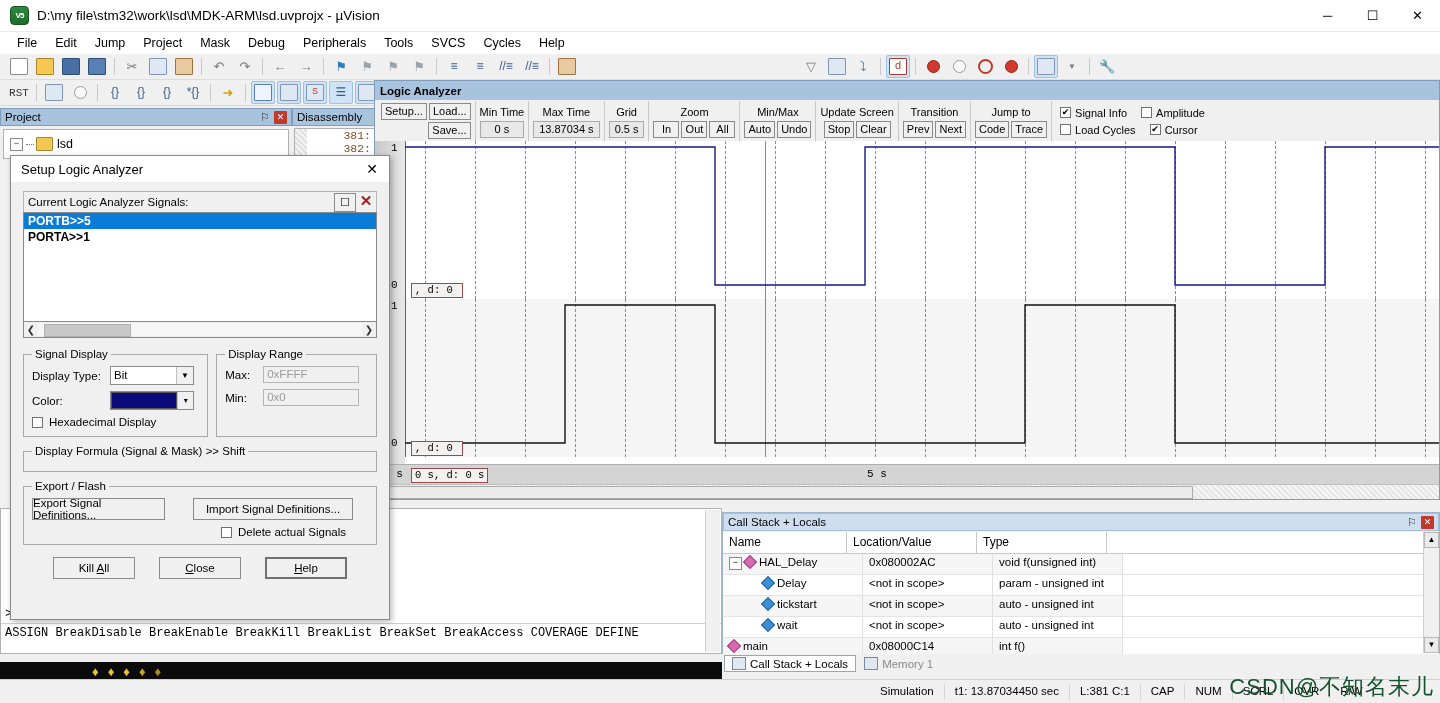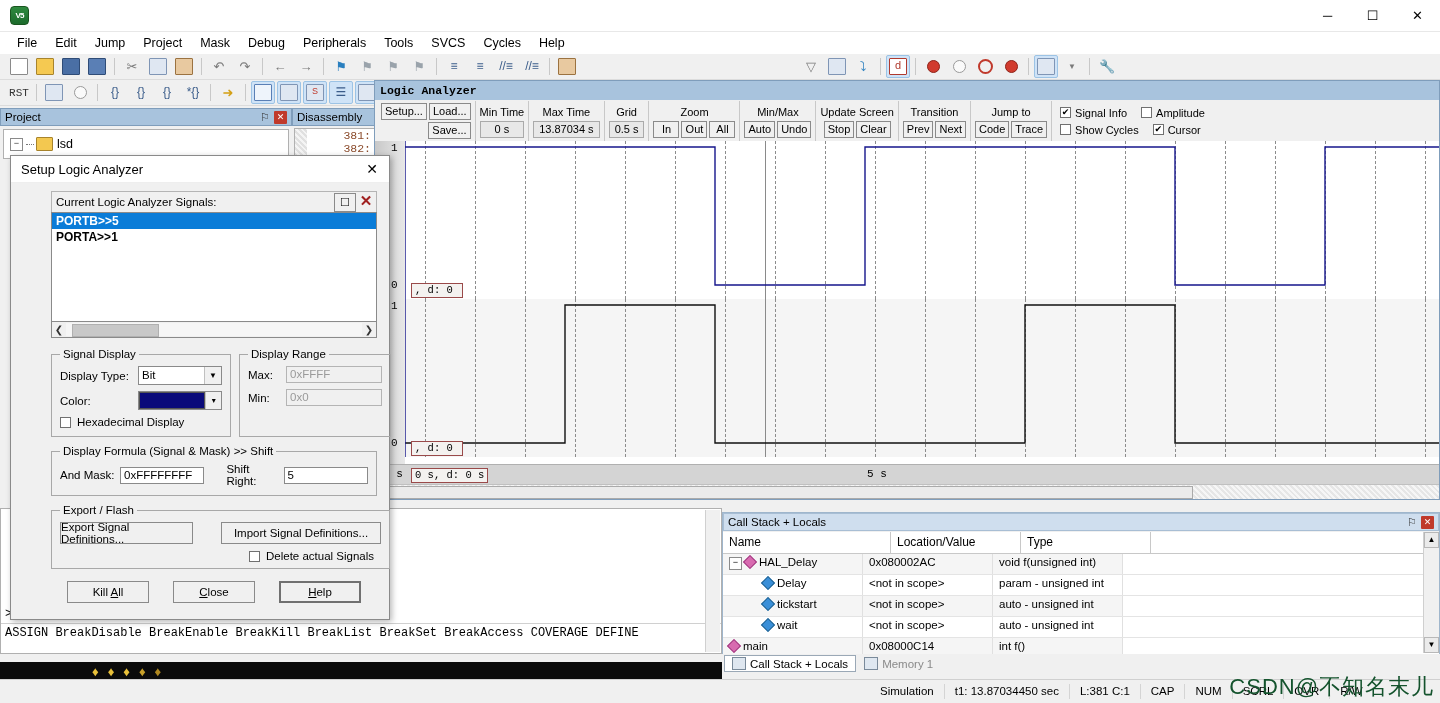--- a/index.html
+++ b/index.html
@@ -61,21 +61,21 @@
   #disasm-panel{position:absolute;left:292px;top:108px;width:85px;height:400px;background:#f0f0f0;}
   #disasm-body{background:#fff;border:1px solid #b0b0b0;margin:2px;height:60px;position:relative;overflow:hidden;}
   .dis-gutter{position:absolute;left:0;top:0;bottom:0;width:12px;
     background:repeating-linear-gradient(45deg,#e0e0e0 0 2px,#f4f4f4 2px 4px);}
   .dis-line{font-family:"Liberation Mono",monospace;font-size:11.5px;color:#8a4a2a;
     text-align:right;padding-right:3px;padding-left:14px;}
   
   #la-win{position:absolute;left:374px;top:80px;width:1066px;height:420px;
     background:#f0f0f0;border:1px solid #7f9dbb;box-sizing:border-box;}
   #la-title{height:19px;background:#a8c3dd;display:flex;align-items:center;padding-left:5px;
-    font-size:11.5px;font-weight:bold;font-family:Liberation Mono, monospace;}
+    font-size:11.5px;font-weight:bold;}
   #la-toolbar{height:40px;background:#f0f0f0;display:flex;align-items:stretch;
     border-bottom:1px solid #c0c0c0;padding:1px 0 0 2px;}
   .la-group{display:flex;flex-direction:column;justify-content:center;
     border-right:1px solid #c8c8c8;padding:0 4px;}
   .la-group.nb{border-right:none;}
   .la-lab{font-size:11px;text-align:center;height:17px;line-height:17px;white-space:nowrap;}
   .la-row{display:flex;gap:2px;justify-content:center;}
   .la-btn{min-width:26px;height:17px;line-height:15px;text-align:center;font-size:11px;
     background:#f0f0f0;border:1px solid #8a8a8a;box-sizing:border-box;padding:0 3px;white-space:nowrap;}
   .la-field{height:17px;line-height:15px;font-size:11px;text-align:center;
@@ -96,21 +96,21 @@
   #time-axis{position:absolute;left:0;right:0;height:20px;background:#d4d4d4;border-top:1px solid #b0b0b0;}
   #hscroll{position:absolute;left:0;right:0;height:14px;
     background:repeating-linear-gradient(45deg,#e6e6e6 0 2px,#f6f6f6 2px 4px);border-top:1px solid #c0c0c0;}
   .hs-thumb{position:absolute;top:1px;height:11px;background:#ebebeb;border:1px solid #aaa;}
   
   #dlg{position:absolute;left:10px;top:155px;width:378px;height:463px;
     background:#f0f0f0;border:1px solid #8a8a8a;box-shadow:2px 2px 6px rgba(0,0,0,.28);z-index:40;}
   #dlg-title{height:26px;background:#fff;display:flex;align-items:center;padding:0 6px 0 10px;
     font-size:13px;border-bottom:1px solid #eee;}
   #dlg-x{margin-left:auto;font-size:14px;color:#000;width:22px;text-align:center;}
-  .dlg-body{padding:8px 12px;margin-left:28px;}
+  .dlg-body{padding:8px 12px;}
   .sigbox-hdr{height:20px;display:flex;align-items:center;padding-left:4px;font-size:11.5px;
     border:1px solid #b4b4b4;border-width:1px 1px 0 1px;background:#f0f0f0;}
   .sigbox-hdr .tools{margin-left:auto;display:flex;}
   .sb-tool{width:20px;height:17px;border:1px solid #8a8a8a;background:#f0f0f0;
     display:flex;align-items:center;justify-content:center;font-size:11px;}
   .sb-tool.nob{border:none;background:transparent;color:#a02020;font-size:15px;font-weight:bold;}
   .siglist{background:#fff;border:1px solid #8a8a8a;height:108px;position:relative;overflow:hidden;}
   .sig-item{font-family:"Liberation Sans",sans-serif;font-weight:bold;font-size:12px;
     padding:1px 4px;color:#000;}
   .sig-item.sel{background:#0a7cd8;color:#fff;}
@@ -177,20 +177,21 @@
   #emoji-row{position:absolute;left:92px;bottom:23px;width:220px;height:18px;display:flex;
     align-items:center;gap:9px;font-size:13px;z-index:5;}
 </style>
 </head>
 <body>
 
 <div id="app">
 
   <div class="titlebar">
     <div class="ico-vision">V5</div>
+    <div class="title-text">D:\my file\stm32\work\lsd\MDK-ARM\lsd.uvprojx - µVision</div>
     <div class="win-btns">
       <div class="win-btn">─</div>
       <div class="win-btn">☐</div>
       <div class="win-btn close">✕</div>
     </div>
   </div>
 
   <div class="menubar">
     <div class="mi">File</div>
     <div class="mi">Edit</div>
@@ -460,21 +461,21 @@
             <span>Signal Info</span>
           </label>
           <label class="la-chk">
             <span class="cb"></span>
             <span>Amplitude</span>
           </label>
         </div>
         <div class="la-row" style="justify-content:flex-start;gap:14px">
           <label class="la-chk">
             <span class="cb"></span>
-            <span>Show Cycles</span>
+            <span>Load Cycles</span>
           </label>
           <label class="la-chk">
             <span class="cb">✔</span>
             <span>Cursor</span>
           </label>
         </div>
       </div>
     </div>
 
     <div id="wave-area">
@@ -575,21 +576,21 @@
   <div id="cs-panel">
     <div class="panel-hdr light">
       <span>Call Stack + Locals</span>
       <span class="hdr-btns">
         <span class="pin-btn">⚐</span>
         <span class="x-btn">✕</span>
       </span>
     </div>
     <div id="cs-grid">
       <div class="cs-head">
-        <div class="cs-hcell" style="width:168px">Name</div>
+        <div class="cs-hcell" style="width:124px">Name</div>
         <div class="cs-hcell" style="width:130px">Location/Value</div>
         <div class="cs-hcell" style="width:130px">Type</div>
       </div>
       <div id="cs-rows">
           <div class="cs-row alt">
             <div class="cs-cell" style="width: 140px; padding-left: 6px;"><span class="cs-exp">−</span><span class="diamond d-pink"></span><span>HAL_Delay</span></div>
             <div class="cs-cell" style="width: 130px;">0x080002AC</div>
             <div class="cs-cell" style="width: 130px;">void f(unsigned int)</div>
             <div class="cs-cell" style="flex: 1 1 0%; border-right: none; background: rgb(255, 255, 255);"></div>
           </div>
@@ -711,26 +712,20 @@
           <div class="frow" style="margin-bottom:0">
             <span class="flab" style="width:38px">Min:</span>
             <span class="finp dis" style="width:96px">0x0</span>
           </div>
           <div style="height:21px"></div>
         </fieldset>
       </div>
 
       <fieldset class="grp" style="margin-top:8px">
         <legend>Display Formula (Signal &amp; Mask) &gt;&gt; Shift</legend>
-        <div class="frow" style="margin-bottom:0">
-          <span class="flab" style="width:66px">And Mask:</span>
-          <span class="finp" style="width:92px">0xFFFFFFFF</span>
-          <span class="flab" style="width:auto;margin-left:22px;margin-right:6px">Shift Right:</span>
-          <span class="finp" style="width:92px">5</span>
-        </div>
       </fieldset>
 
       <fieldset class="grp" style="margin-top:8px;padding-bottom:6px">
         <legend>Export / Flash</legend>
         <div style="display:flex;gap:28px">
           <div class="btn" style="width:133px">Export Signal Definitions...</div>
           <div class="btn" style="width:160px">Import Signal Definitions...</div>
         </div>
         <label style="display:flex;align-items:center;gap:6px;margin-top:6px;margin-left:189px">
           <span class="cb"></span>

